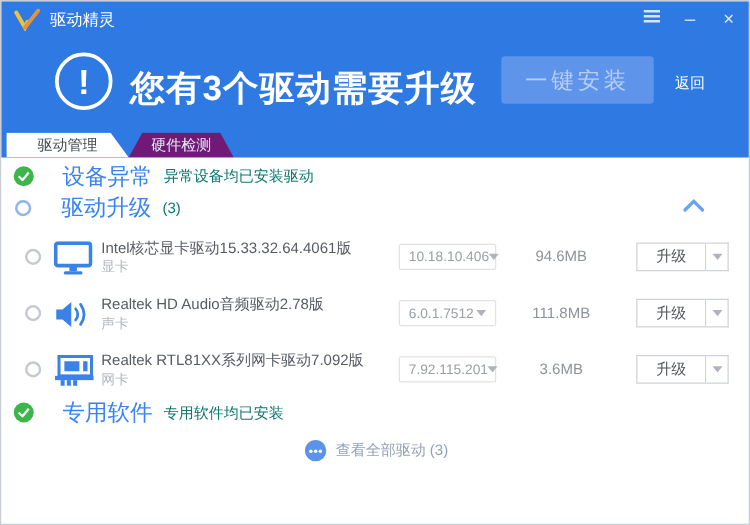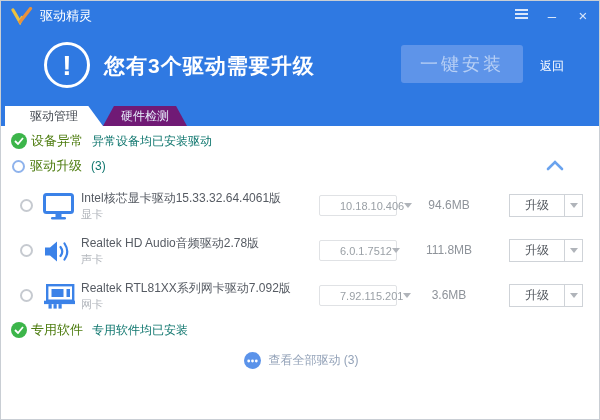--- a/index.html
+++ b/index.html
@@ -12,48 +12,48 @@
   .titlebar { position:absolute; top:0; left:0; width:600px; height:30px; display:flex; align-items:center; padding:0 10px; }
   .logo { display:flex; align-items:center; margin-right:7px; }
   .app-name { color:#fff; font-size:13px; }
   .win-controls { position:absolute; right:10px; top:0; height:30px; display:flex; align-items:center; gap:15px; }
   .win-btn { color:#d9e6fa; font-size:15px; line-height:30px; cursor:pointer; width:16px; text-align:center; }
   .menu-bars { display:inline-block; }
   .menu-bars i { display:block; width:13px; height:2px; background:#d9e6fa; margin:2px 0; }
 
   .alert-circle { position:absolute; left:43px; top:41px; width:46px; height:46px; border:3px solid #fff; border-radius:50%;
                   color:#fff; font-size:28px; font-weight:bold; text-align:center; line-height:42px; }
-  .banner-msg { position:absolute; left:103px; top:51px; color:#fff; font-size:21px; font-weight:600; letter-spacing:1px; }
+  .banner-msg { position:absolute; left:103px; top:51px; color:#fff; font-size:28px; font-weight:600; letter-spacing:1px; }
   .install-btn { position:absolute; left:400px; top:44px; width:122px; height:38px; background:#5e94e9; border:none; border-radius:3px;
                  color:rgba(255,255,255,.55); font-size:18px; letter-spacing:3px; font-family:inherit; cursor:pointer; }
   .back-link { position:absolute; left:539px; top:57px; color:#fff; font-size:12px; cursor:pointer; }
 
   
   .tabbar { position:absolute; left:0; top:105px; width:600px; height:20px; }
   .tab { position:absolute; top:0; height:20px; line-height:20px; font-size:12px; text-align:center; cursor:pointer; }
   .tab-active   { left:4px;  width:98px; background:#fff; color:#454a52; clip-path:polygon(0 0, 85% 0, 100% 100%, 0 100%); }
   .tab-inactive { left:102px; width:84px; background:#701a75; color:#e6eefb; clip-path:polygon(13% 0, 87% 0, 100% 100%, 0 100%); }
 
   
   .status-row { position:absolute; left:10px; display:flex; align-items:center; height:18px; }
-  .status-label { font-size:13px; color:#4d7c0f; margin-left:4px; }
+  .status-label { font-size:18px; color:#3b82f6; margin-left:23px; }
   .status-detail { font-size:12px; color:#0f766e; margin-left:9px; }
   .check-badge { width:16px; height:16px; border-radius:50%; background:#3cb54a; display:flex; align-items:center; justify-content:center; }
   .empty-circle { width:13px; height:13px; border:2px solid #8fb3ec; border-radius:50%; background:#fff; margin:0 1px; }
   .collapse-btn { position:absolute; left:545px; top:156px; cursor:pointer; width:20px; height:14px; }
 
   
   .driver-row { position:absolute; left:0; width:600px; height:45px; }
   .radio { position:absolute; left:19px; top:15px; width:13px; height:13px; border:2px solid #c6cad0; border-radius:50%; background:#fff; cursor:pointer; }
   .dev-icon { position:absolute; left:42px; top:9px; }
   .dev-text { position:absolute; left:80px; top:6px; }
   .dev-name { font-size:12px; color:#565b63; line-height:17px; }
   .dev-cat { font-size:11px; color:#b3b7bd; line-height:15px; }
   .ver-box { position:absolute; left:318px; top:11px; width:78px; height:21px; border:1px solid #e0e2e5; border-radius:2px; background:#fff;
-             display:flex; align-items:center; justify-content:space-between; padding:0 20px; font-size:11px; color:#9aa0a6; cursor:pointer; }
+             display:flex; align-items:center; justify-content:space-between; padding:0 7px; font-size:11px; color:#9aa0a6; cursor:pointer; }
   .caret { width:0; height:0; border-left:4px solid transparent; border-right:4px solid transparent; border-top:5px solid #b0b4ba; }
   .size { position:absolute; left:408px; top:14px; width:80px; text-align:center; font-size:12px; color:#8e939a; }
   .action { position:absolute; left:508px; top:10px; height:23px; display:flex;justify-content:center; }
   .action-main { width:56px; height:23px; border:1px solid #cfd3d8; background:#fff; color:#50555c; font-size:12px; font-family:inherit; cursor:pointer; }
   .action-arrow { width:18px; height:23px; border:1px solid #cfd3d8; border-left:none; background:#fff; display:flex; align-items:center; justify-content:center; cursor:pointer; }
 
   
   .view-all { position:absolute; top:351px; left:0; width:600px; display:flex; justify-content:center; align-items:center; gap:8px; cursor:pointer; }
   .ellipsis-badge { width:17px; height:17px; border-radius:50%; background:#5b93ea; display:flex; align-items:center; justify-content:center; }
   .view-all-text { font-size:12px; color:#93a2b8; }

